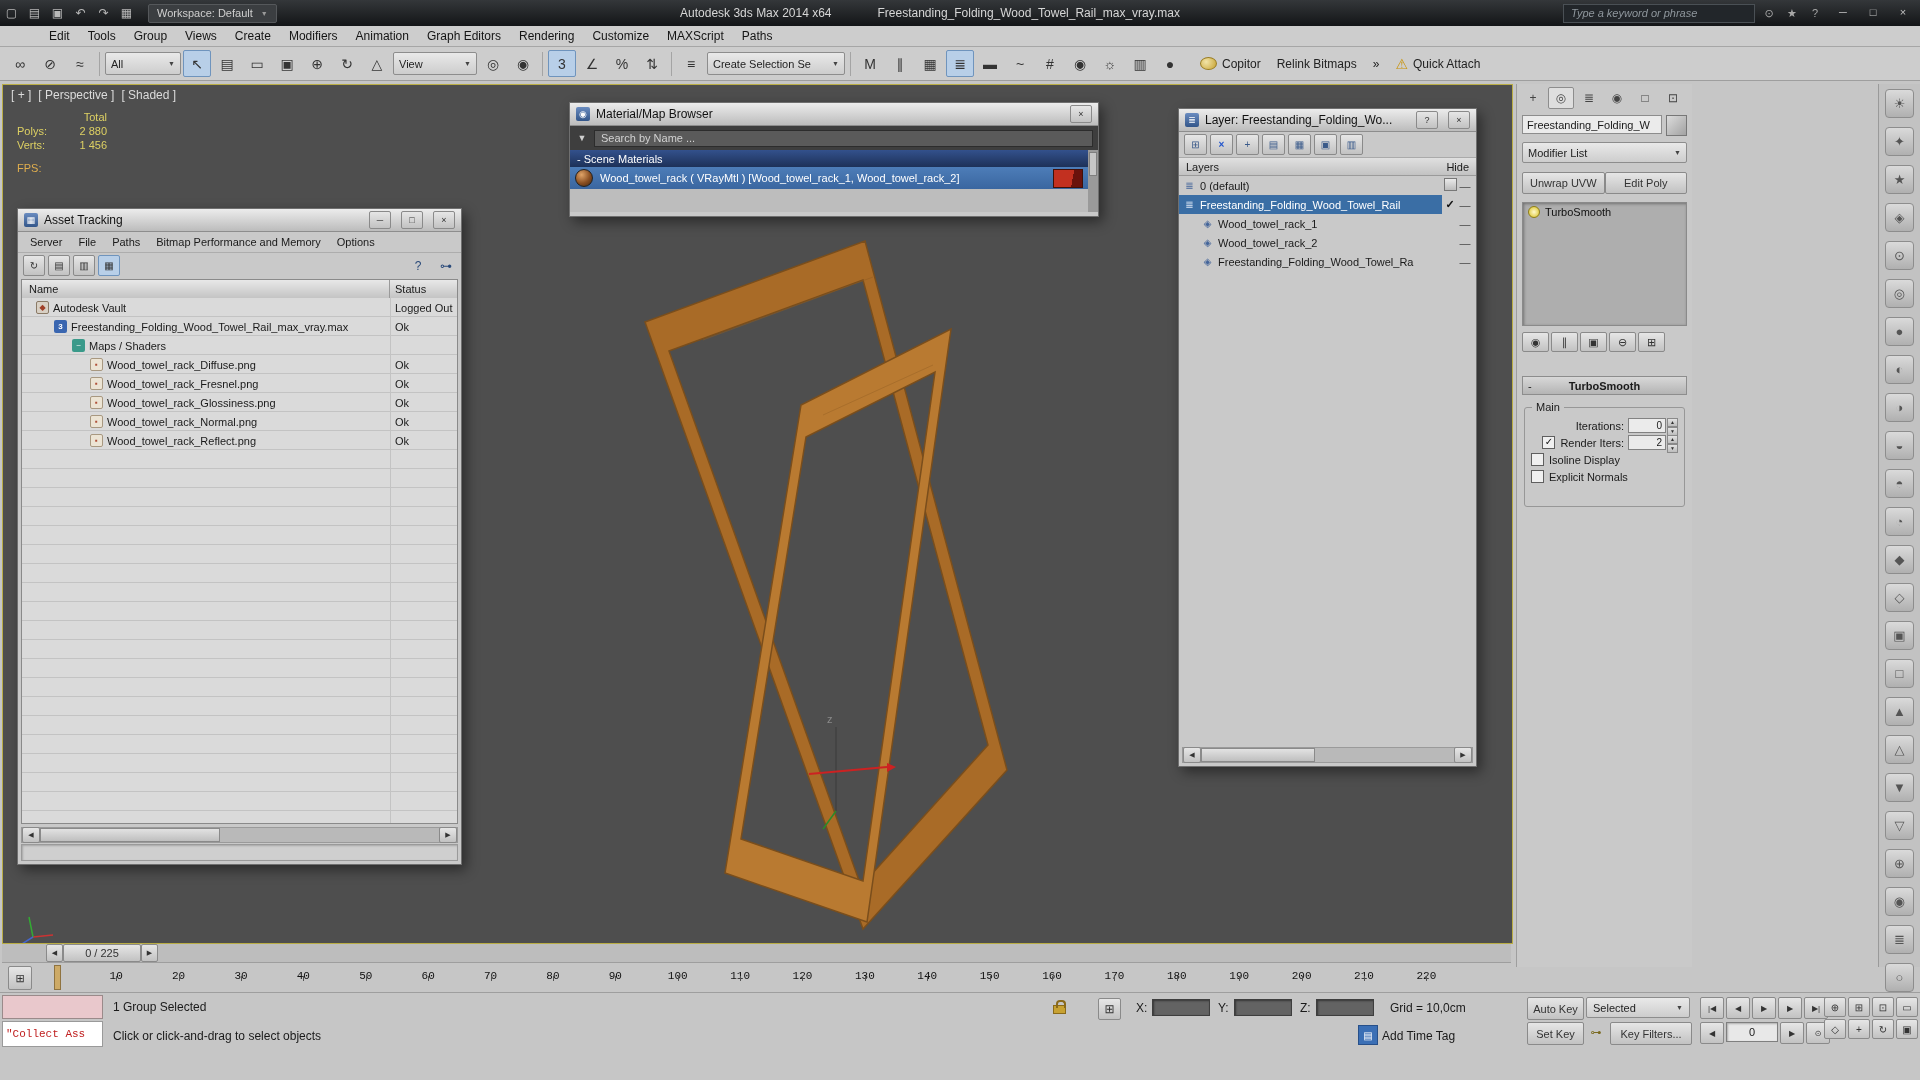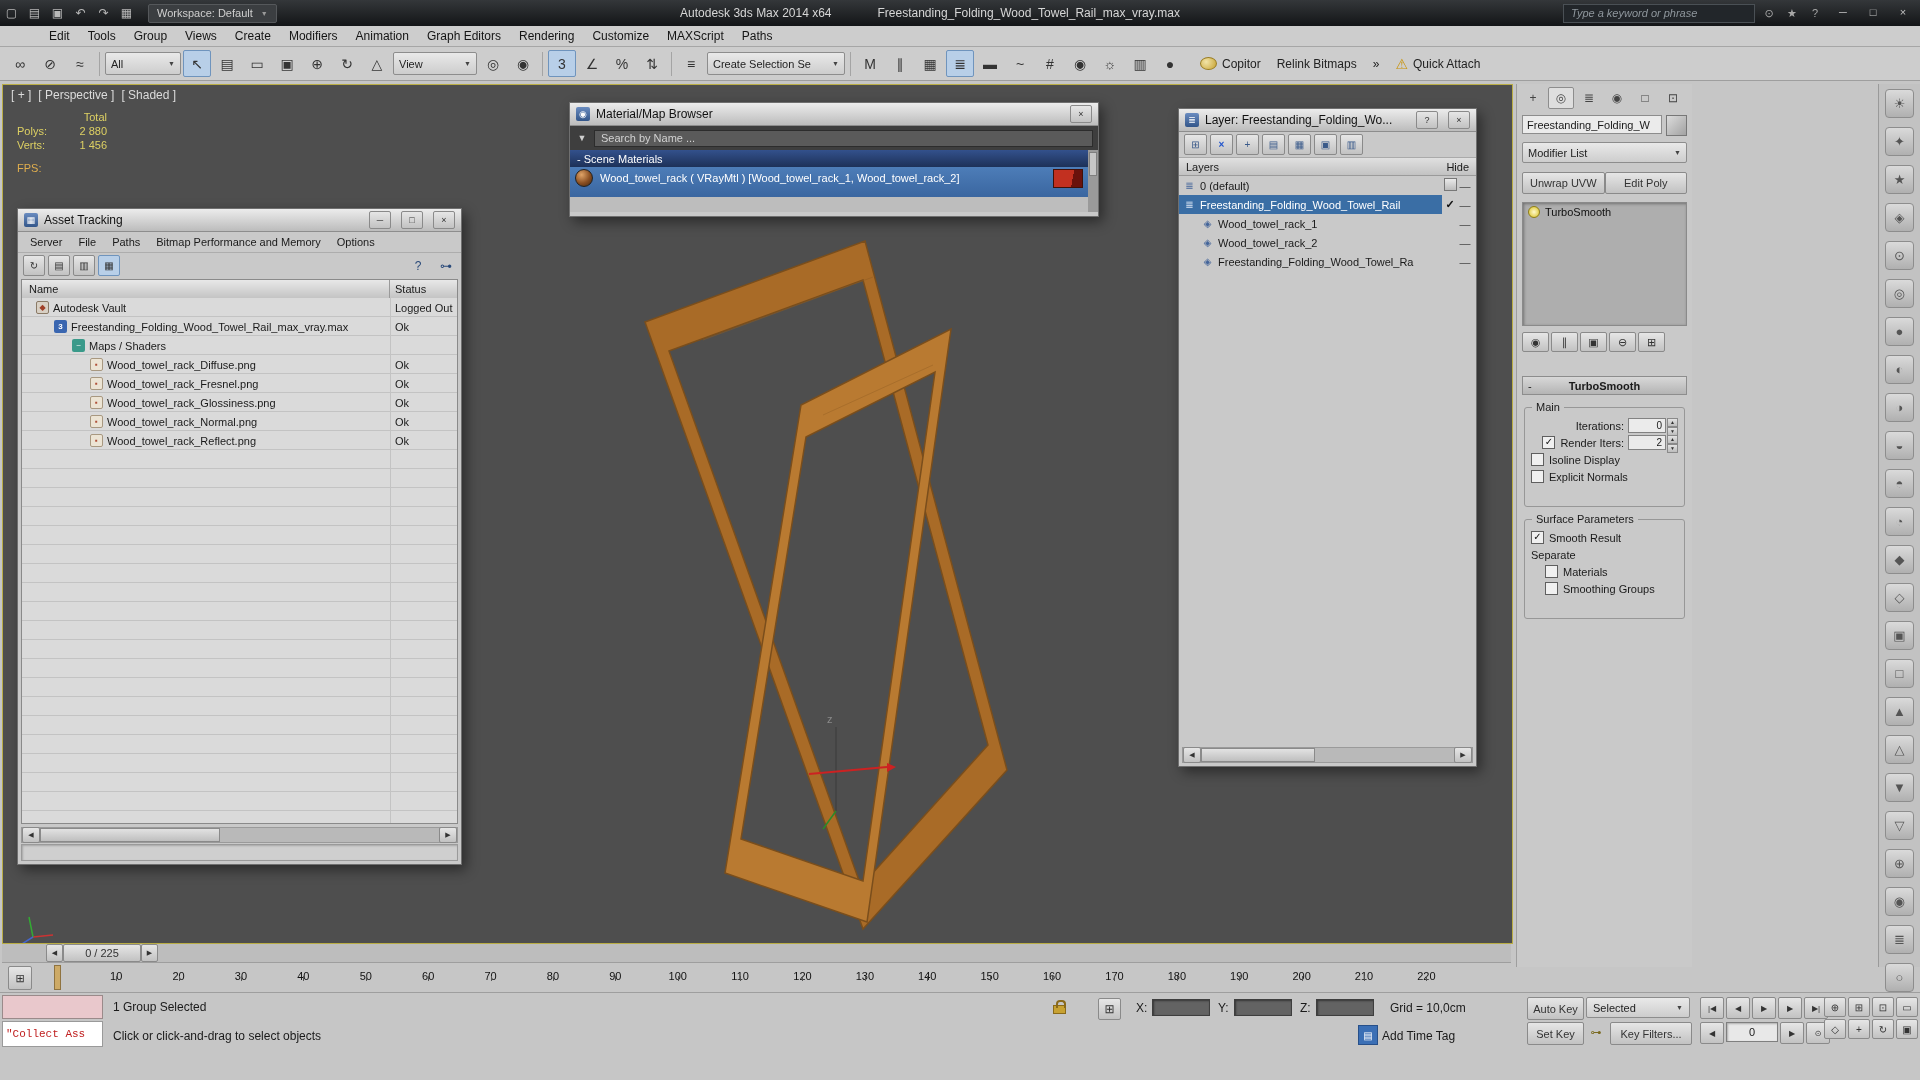--- a/index.html
+++ b/index.html
@@ -133,21 +133,21 @@
   
   #mat-window{left:569px;top:102px;width:528px;height:113px;}
   .mb-search-row{height:24px;background:#3e3e3e;display:flex;align-items:center;gap:5px;padding:0 5px;}
   .mb-funnel{color:#cfcfcf;font-size:9px;width:14px;text-align:center;}
   .mb-search{flex:1;height:15px;background:#5a5a5a;border:1px solid #2c2c2c;color:#d2d2d2;font-size:11px;
              padding:0 6px;display:flex;align-items:center;}
   .mb-body{position:relative;height:62px;background:#bdbdbd;}
   .mb-section{height:17px;background:linear-gradient(#33518c,#1d3158);color:#fff;font-size:11px;
               display:flex;align-items:center;padding:0 7px;}
   .mb-mat-row{height:22px;background:linear-gradient(#4d7db8,#3a66a0);color:#fff;display:flex;align-items:center;
-              gap:7px;padding:0 5px 8px 5px;font-size:11px;margin-right:10px;}
+              gap:7px;padding:0 5px 0 5px;font-size:11px;margin-right:10px;}
   .mat-ball{width:16px;height:16px;border-radius:50%;border:1px solid #222;flex:none;
             background:radial-gradient(circle at 35% 30%,#e0a468,#8a4f22 55%,#42260e);}
   .mat-red{margin-left:auto;width:28px;height:17px;background:linear-gradient(100deg,#c23020 0 65%,#6a120c 65%);border:1px solid #401008;flex:none;}
   .mb-vscroll{position:absolute;right:0;top:0;bottom:0;width:10px;background:#9a9a9a;}
   .mb-vthumb{position:absolute;left:1px;right:1px;top:2px;height:24px;background:#c6c6c6;border:1px solid #7f7f7f;box-sizing:border-box;}
   
   #layer-window{left:1178px;top:108px;width:297px;height:657px;}
   .lx-toolbar{height:25px;display:flex;align-items:center;gap:3px;padding:0 5px;border-bottom:1px solid #aaa;}
   .lx-btn{width:21px;height:19px;font-size:10px;color:#3a5a8a;}
   .lx-btn.blue{color:#2255cc;font-weight:bold;}
@@ -164,21 +164,21 @@
   .lx-row .dash{width:14px;text-align:center;color:#444;flex:none;}
   .lx-hscroll{position:absolute;left:3px;right:3px;bottom:3px;height:16px;display:flex;align-items:center;background:#b9b9b9;border:1px solid #9a9a9a;box-sizing:border-box;}
   
   #timeslider{position:absolute;left:2px;top:944px;width:1509px;height:18px;background:#bdbdbd;border-bottom:1px solid #9e9e9e;
               display:flex;align-items:center;}
   .ts-btn{width:15px;height:16px;font-size:7px;flex:none;}
   .ts-thumb{width:76px;height:16px;font-size:11px;flex:none;}
   #ruler{position:absolute;left:2px;top:963px;width:1509px;height:29px;background:#c6c6c6;border-bottom:1px solid #8f8f8f;}
   .tb-toggle{position:absolute;left:6px;top:3px;width:22px;height:22px;font-size:11px;}
   .fmarker{position:absolute;left:52px;top:2px;width:7px;height:25px;background:#cdaa66;border:1px solid #8f7340;box-sizing:border-box;}
-  .ruler-ticks{position:absolute;left:83px;top:0;display:flex;}
+  .ruler-ticks{position:absolute;left:83px;top:0;display:flex;font-family:Liberation Mono, monospace;}
   .tick{width:62.4px;text-align:center;font-size:11px;color:#111;padding-top:7px;position:relative;}
   .tick::after{content:"";position:absolute;left:50%;bottom:1px;width:1px;height:5px;background:#555;}
   
   #bottombar{position:absolute;left:0;top:992px;width:1920px;height:88px;background:#c6c6c6;border-top:1px solid #9e9e9e;}
   .listener-pink{position:absolute;left:2px;top:2px;width:101px;height:24px;background:#e9c8cc;border:1px solid #9a8a8a;box-sizing:border-box;}
   .listener-white{position:absolute;left:2px;top:28px;width:101px;height:26px;background:#ffffff;border:1px solid #9a9a9a;
                   color:#c02020;font-size:11px;display:flex;align-items:center;padding:0 3px;box-sizing:border-box;
                   font-family:"Liberation Mono",monospace;white-space:nowrap;overflow:hidden;}
   .sel-text{position:absolute;left:113px;top:7px;}
   .prompt-text{position:absolute;left:113px;top:36px;}
@@ -412,38 +412,20 @@
     <div class="f-row">
       <span class="cb"></span>
       <span>Isoline Display</span>
     </div>
     <div class="f-row">
       <span class="cb"></span>
       <span>Explicit Normals</span>
     </div>
   </div>
 
-  <div class="group">
-    <span class="group-label">Surface Parameters</span>
-    <div class="f-row">
-      <span class="cb checked"></span>
-      <span>Smooth Result</span>
-    </div>
-    <div class="f-row">
-      <span>Separate</span>
-    </div>
-    <div class="f-row indent">
-      <span class="cb"></span>
-      <span>Materials</span>
-    </div>
-    <div class="f-row indent">
-      <span class="cb"></span>
-      <span>Smoothing Groups</span>
-    </div>
-  </div>
 
 </div>
 
 <div class="rightstrip">
   <div class="rs-ico">☀</div>
     <div class="rs-ico">✦</div>
     <div class="rs-ico">★</div>
     <div class="rs-ico">◈</div>
     <div class="rs-ico">⊙</div>
     <div class="rs-ico">◎</div>

